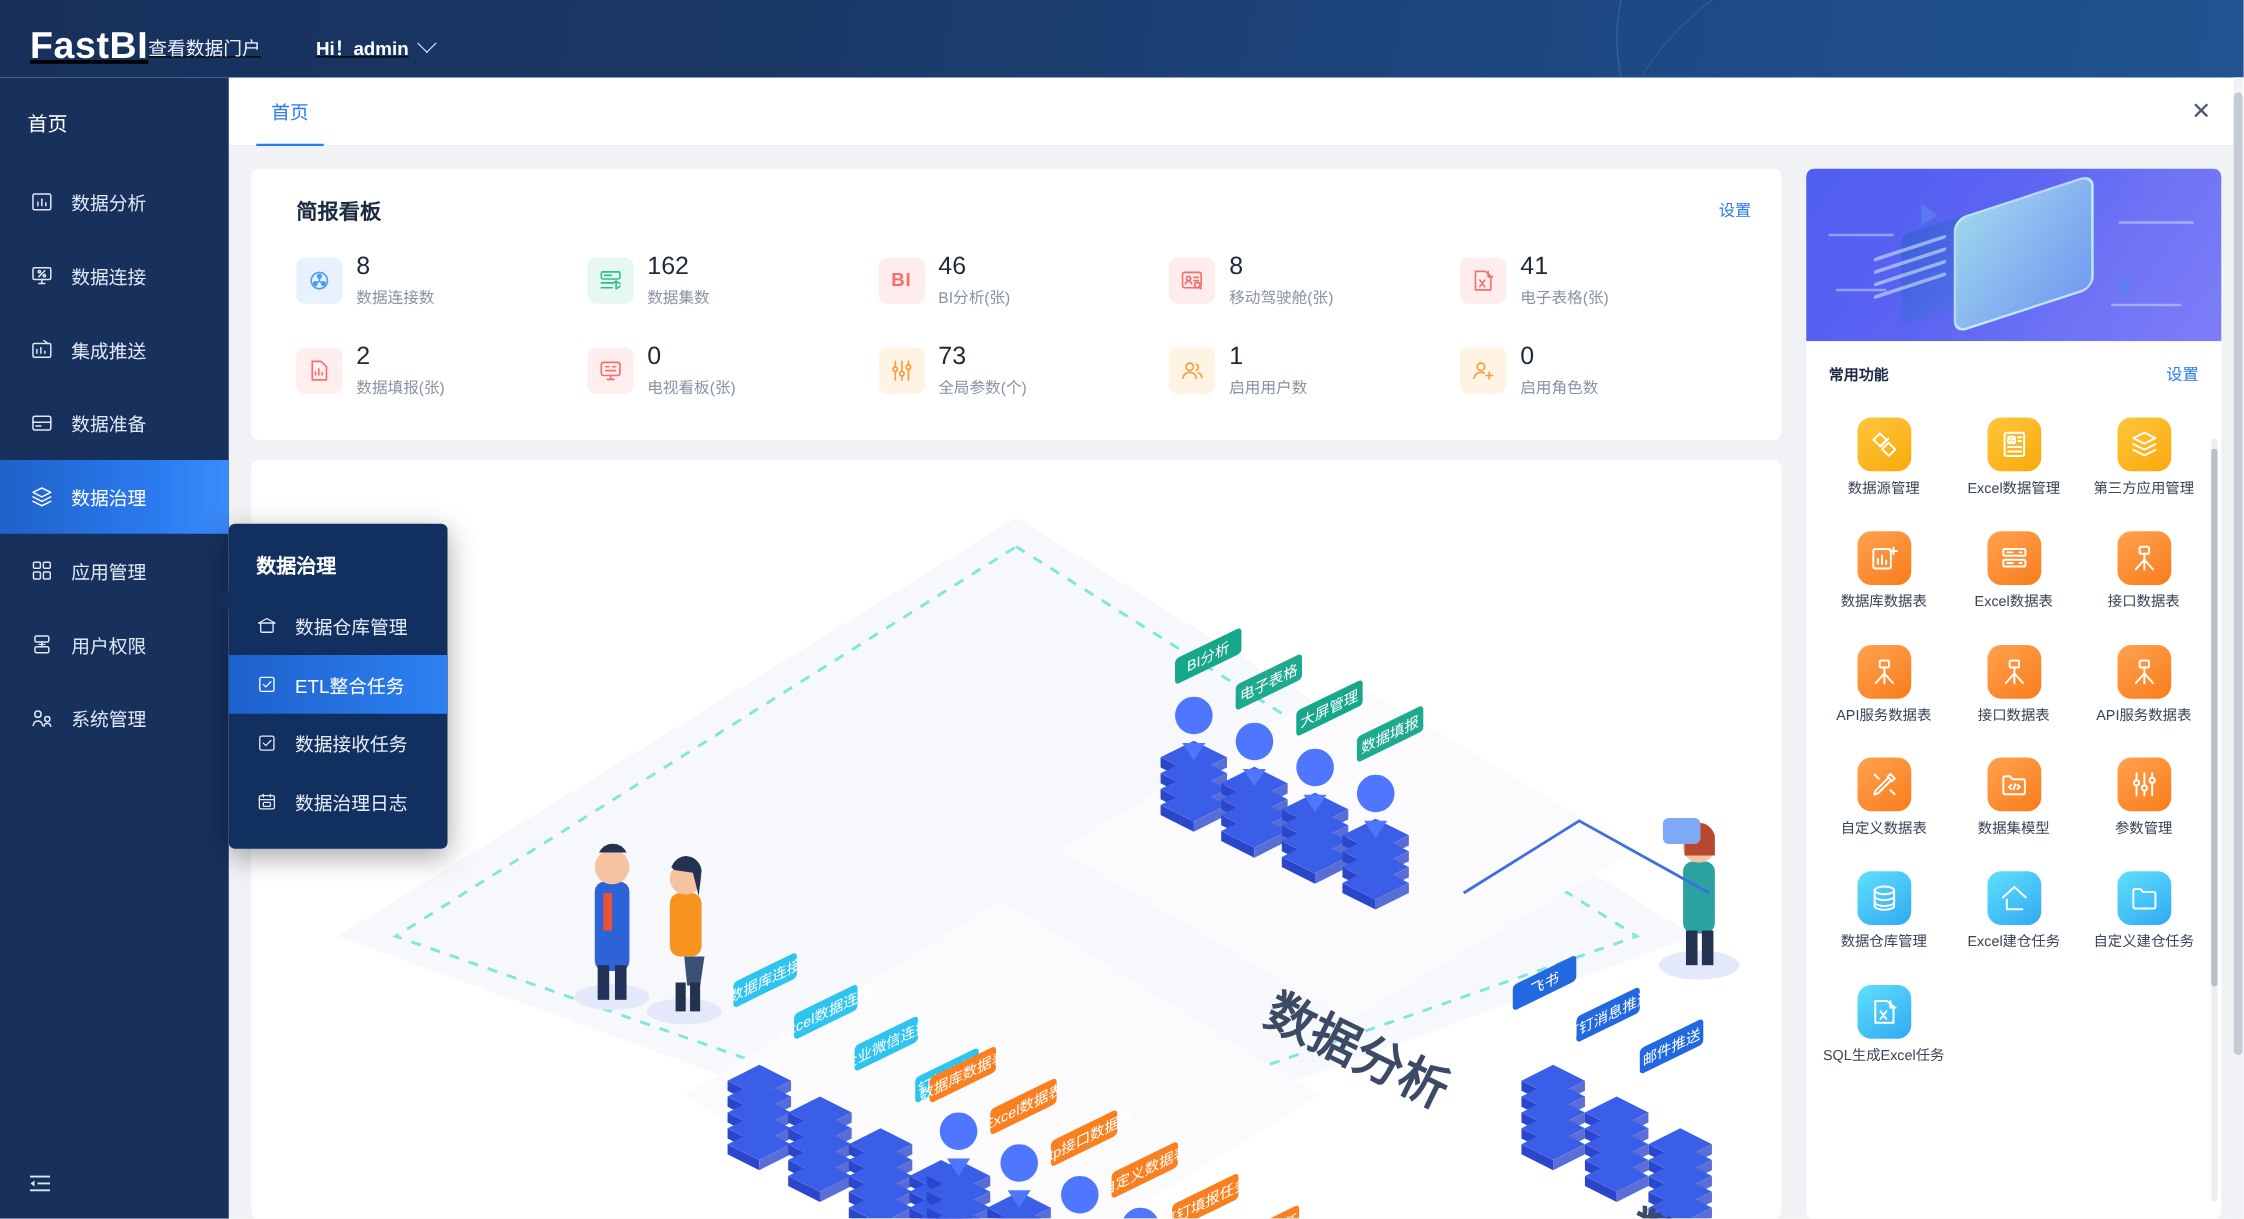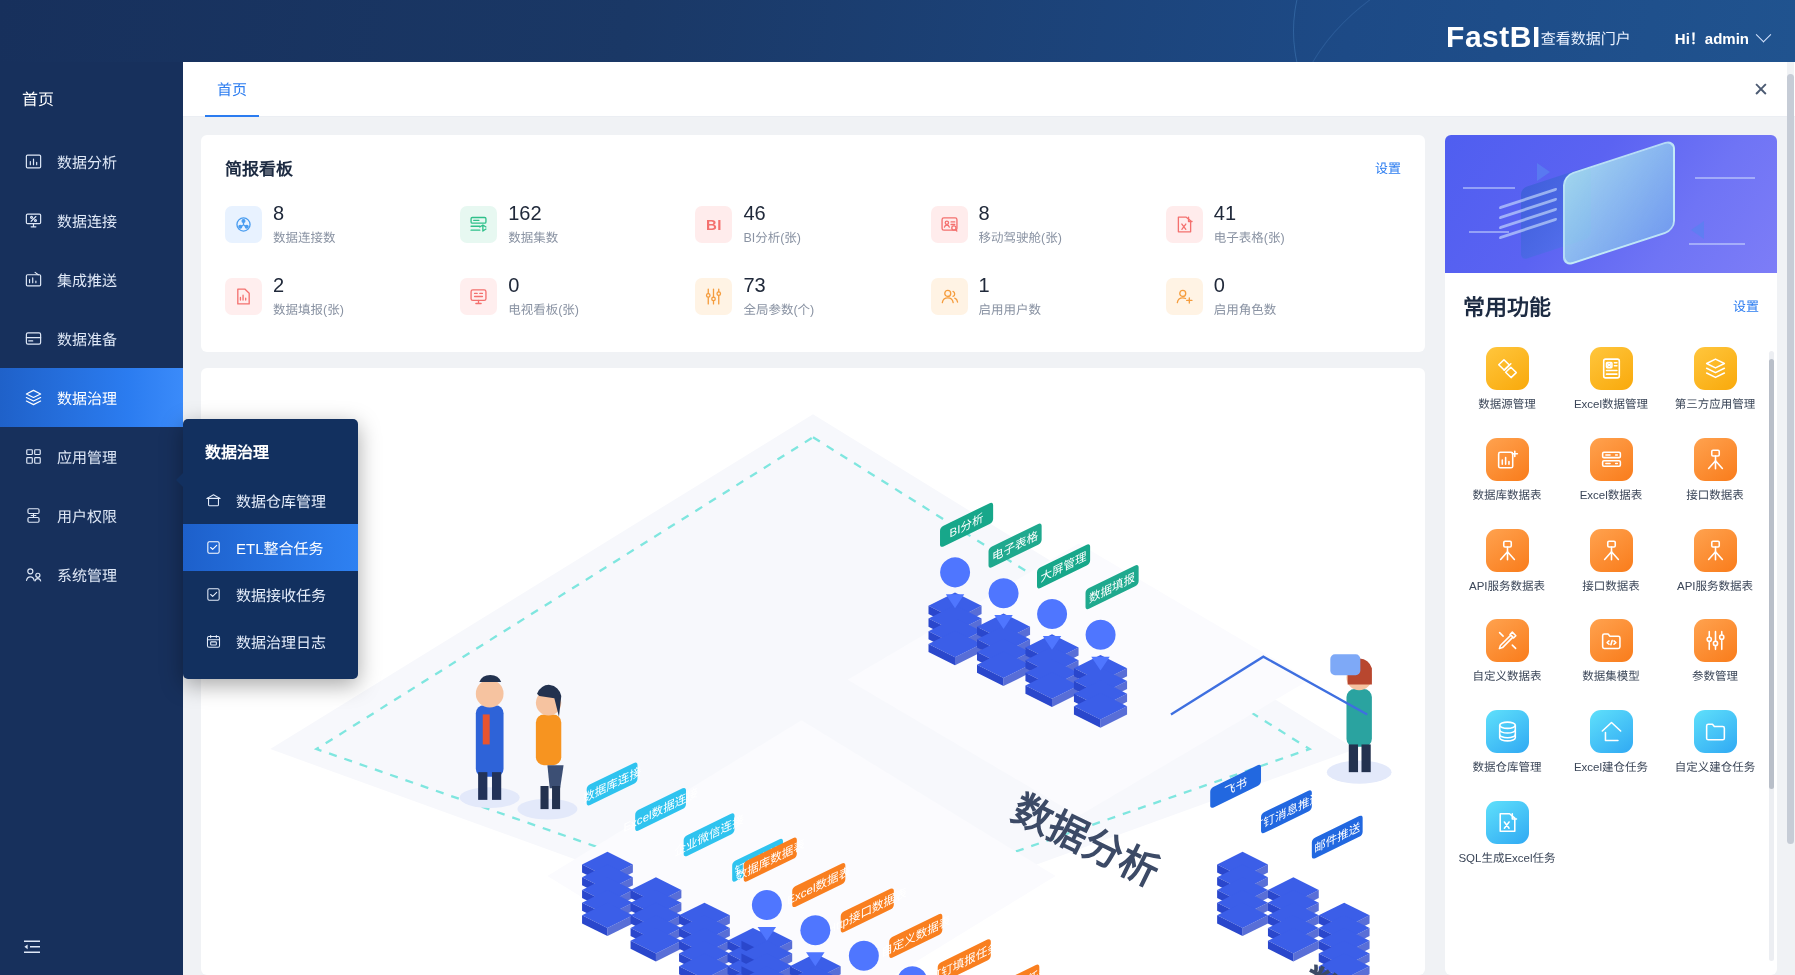--- a/index.html
+++ b/index.html
@@ -10,24 +10,25 @@
     overflow: hidden;
     font-family: "Liberation Sans", "DejaVu Sans", sans-serif;
     background: #f0f2f5;
   }
   .app { position: relative; width: 1795px; height: 975px; display: flex; flex-direction: column; }
 
   
   .topbar {
     height: 62px; flex: 0 0 62px;
     background: linear-gradient(100deg,#17305c 0%,#1a3866 35%,#1d4a86 75%,#20538f 100%);
-    display: flex; align-items: center; justify-content: flex-end;
+    display: flex; align-items: center; justify-content: flex-start;
     padding: 12px 26px 0 24px;
     position: relative; overflow: hidden;
     z-index: 40;
+    text-decoration: underline;
   }
   .topbar::after {
     content:""; position:absolute; right:-120px; top:-180px; width:620px; height:420px;
     border-radius:50%; border:1px solid rgba(120,190,255,.22);
     pointer-events:none;
   }
   .topbar::before {
     content:""; position:absolute; right:-200px; top:-80px; width:700px; height:420px;
     border-radius:50%; border:1px solid rgba(120,190,255,.15);
     pointer-events:none;
@@ -98,21 +99,21 @@
     color:#2b7cf0; font-size:15px; border-bottom:2px solid #2b7cf0; cursor:pointer;
   }
   .tab-close { color:#4b5a72; font-size:19px; cursor:pointer; line-height:1; padding:4px; }
 
   .scroll-area { flex:1; background:#f0f2f5; display:flex; gap:20px; padding:18px 18px 0 18px; min-height:0; overflow:hidden; }
   .left-col { flex:1; min-width:0; display:flex; flex-direction:column; gap:16px; }
   .right-col { width:332px; flex:0 0 332px; display:flex; flex-direction:column; gap:0; }
 
   
   .card { background:#fff; border-radius:6px; }
-  .stats-card { padding:20px 24px 26px 24px; }
+  .stats-card { padding:20px 24px 26px 36px; }
   .card-head { display:flex; align-items:center; justify-content:space-between; margin-bottom:14px; }
   .card-title { font-size:17px; color:#1d2b42; font-weight:bold; }
   .card-action { font-size:13px; color:#2b7cf0; cursor:pointer; }
   .stats-grid { display:grid; grid-template-columns:repeat(5,1fr); row-gap:12px; }
   .stat { display:flex; align-items:center; gap:11px; padding:8px 0; }
   .stat-ico { width:37px; height:37px; border-radius:7px; display:flex; align-items:center; justify-content:center; flex:0 0 37px; }
   .stat-ico svg { display:block; }
   .stat-num { font-size:20px; color:#20293a; line-height:1.1; }
   .stat-lbl { font-size:12.5px; color:#8a93a3; margin-top:3px; }
 
@@ -133,21 +134,21 @@
     background:linear-gradient(135deg,rgba(60,95,215,.85),rgba(80,120,235,.6));
     border-radius:6px; transform:skewY(-18deg);
   }
   .banner .lines { position:absolute; left:54px; top:62px; width:58px; height:44px; transform:skewY(-18deg); }
   .banner .lines i { display:block; height:3px; background:rgba(220,240,255,.55); margin-bottom:7px; border-radius:2px; }
   .banner .dash { position:absolute; background:rgba(225,240,255,.45); height:2px; }
   .banner .tri { position:absolute; width:0; height:0; border-style:solid; }
 
   .funcs { flex:1; background:#fff; border-radius:0 0 6px 6px; padding:14px 0 10px 0; display:flex; flex-direction:column; min-height:0; position:relative; }
   .funcs-head { display:flex; align-items:center; justify-content:space-between; padding:2px 18px 12px 18px; }
-  .funcs-title { font-size:22px; color:#1d2b42; font-weight:bold; }
+  .funcs-title { font-size:12px; color:#1d2b42; font-weight:bold; }
   .funcs-grid {
     flex:1; overflow:hidden; display:grid; grid-template-columns:repeat(3,1fr);
     padding:8px 10px 14px 10px; align-content:start; row-gap:10px;
   }
   .func { display:flex; flex-direction:column; align-items:center; gap:8px; padding:6px 2px 10px 2px; cursor:pointer; }
   .func-ico { width:43px; height:43px; border-radius:11px; display:flex; align-items:center; justify-content:center; }
   .func-ico svg { display:block; }
   .func-lbl { font-size:11.5px; color:#3b4658; text-align:center; line-height:1.2; }
   .fscroll { position:absolute; right:3px; top:78px; bottom:14px; width:5px; background:#eceef2; border-radius:3px; }
   .fscroll i { position:absolute; left:0; top:8px; width:5px; height:430px; background:#b9bfc9; border-radius:3px; display:block; }

